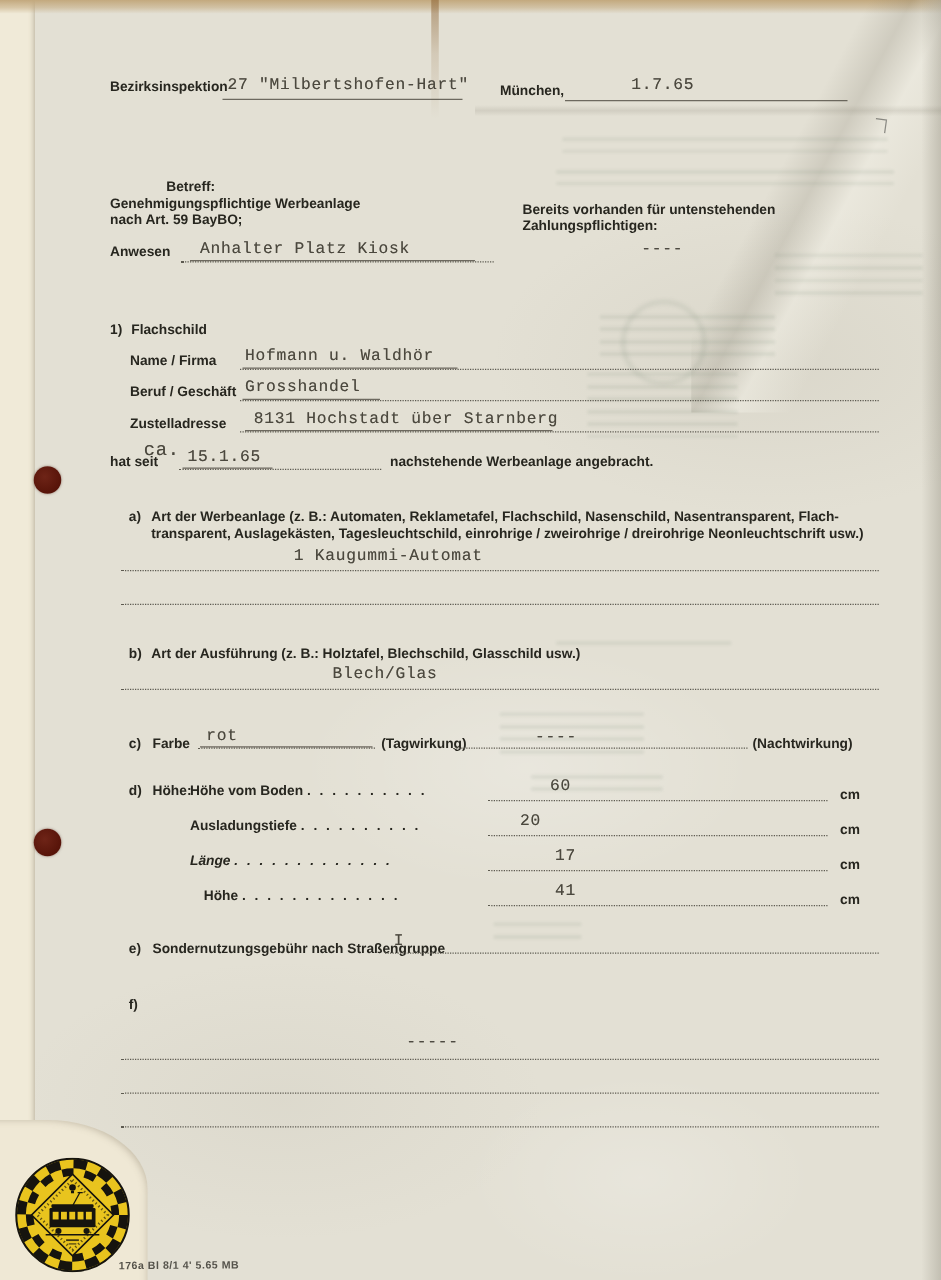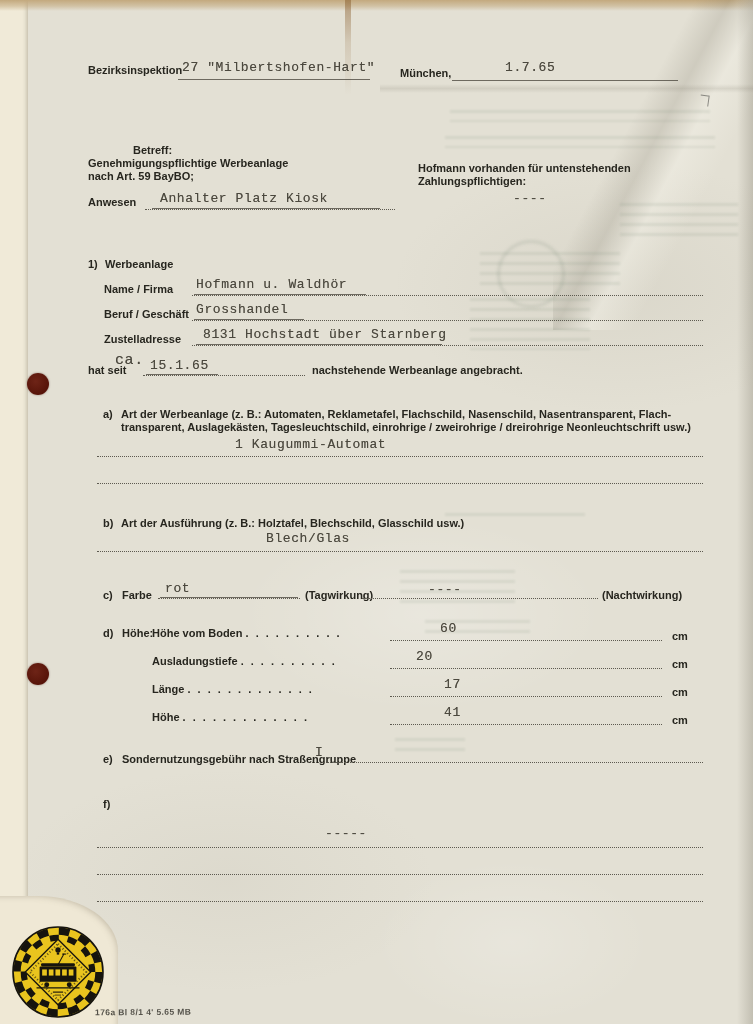--- a/index.html
+++ b/index.html
@@ -85,31 +85,31 @@
   <div class="printed" style="left:88px;top:64px;">Bezirksinspektion</div>
   <div class="typed" style="left:182px;top:60px;">27 "Milbertshofen-Hart"</div>
   <div class="sl" style="left:178px;top:79px;width:192px;"></div>
   <div class="printed" style="left:400px;top:67px;">München,</div>
   <div class="typed" style="left:505px;top:60px;">1.7.65</div>
   <div class="sl" style="left:452px;top:80px;width:226px;"></div>
 
   <div class="printed" style="left:88px;top:144px;padding-left:45px;">Betreff:</div>
   <div class="printed" style="left:88px;top:157px;">Genehmigungspflichtige Werbeanlage</div>
   <div class="printed" style="left:88px;top:170px;">nach Art. 59 BayBO;</div>
-  <div class="printed" style="left:418px;top:162px;">Hofmann vorhanden für untenstehenden</div>
+  <div class="printed" style="left:418px;top:162px;">Bereits vorhanden für untenstehenden</div>
   <div class="printed" style="left:418px;top:175px;">Zahlungspflichtigen:</div>
   <div class="typed" style="left:513px;top:191px;">----</div>
 
   <div class="printed" style="left:88px;top:196px;">Anwesen</div>
   <div class="typed" style="left:160px;top:191px;">Anhalter Platz Kiosk</div>
   <div class="fl" style="left:145px;top:209px;width:250px;"></div>
   <div class="sl" style="left:152px;top:208px;width:228px;"></div>
 
   <div class="printed" style="left:88px;top:258px;">1)</div>
-  <div class="printed" style="left:105px;top:258px;">Werbeanlage</div>
+  <div class="printed" style="left:105px;top:258px;">Flachschild</div>
 
   <div class="printed" style="left:104px;top:283px;">Name / Firma</div>
   <div class="typed" style="left:196px;top:277px;">Hofmann u. Waldhör</div>
   <div class="fl" style="left:192px;top:295px;width:511px;"></div>
   <div class="sl" style="left:194px;top:294px;width:172px;"></div>
 
   <div class="printed" style="left:104px;top:308px;">Beruf / Geschäft</div>
   <div class="typed" style="left:196px;top:302px;">Grosshandel</div>
   <div class="fl" style="left:192px;top:320px;width:511px;"></div>
   <div class="sl" style="left:194px;top:319px;width:110px;"></div>
@@ -166,29 +166,29 @@
   <div class="printed" style="left:672px;top:630px;">cm</div>
 
   <div class="printed" style="left:152px;top:655px;">
     <span>Ausladungstiefe</span>
     <span class="leader">. . . . . . . . . .</span>
   </div>
   <div class="typed" style="left:416px;top:649px;">20</div>
   <div class="fl" style="left:390px;top:668px;width:272px;"></div>
   <div class="printed" style="left:672px;top:658px;">cm</div>
 
-  <div class="printed" style="left:152px;top:683px;">
+  <div class="printed" style="left:152px;top:683px;font-style:italic;">
     <span>Länge</span>
     <span class="leader">. . . . . . . . . . . . .</span>
   </div>
   <div class="typed" style="left:444px;top:677px;">17</div>
   <div class="fl" style="left:390px;top:696px;width:272px;"></div>
   <div class="printed" style="left:672px;top:686px;">cm</div>
 
-  <div class="printed" style="left:152px;top:711px;">
+  <div class="printed" style="left:163px;top:711px;">
     <span>Höhe</span>
     <span class="leader">. . . . . . . . . . . . .</span>
   </div>
   <div class="typed" style="left:444px;top:705px;">41</div>
   <div class="fl" style="left:390px;top:724px;width:272px;"></div>
   <div class="printed" style="left:672px;top:714px;">cm</div>
 
   <div class="printed" style="left:103px;top:753px;">e)</div>
   <div class="printed" style="left:122px;top:753px;">Sondernutzungsgebühr nach Straßengruppe</div>
   <div class="typed" style="left:315px;top:745px;">I</div>

